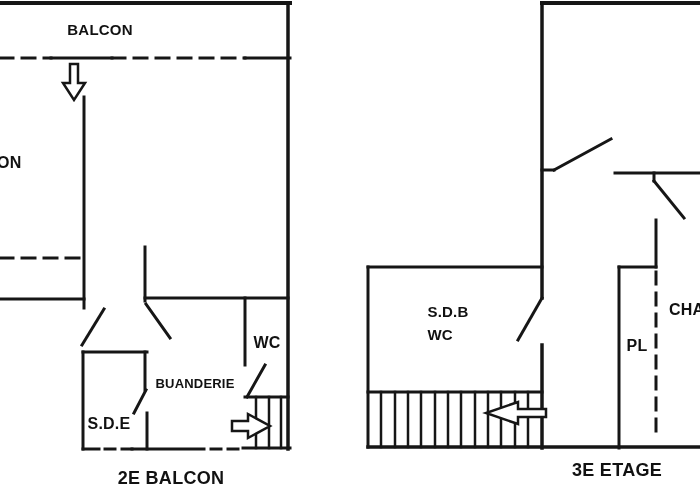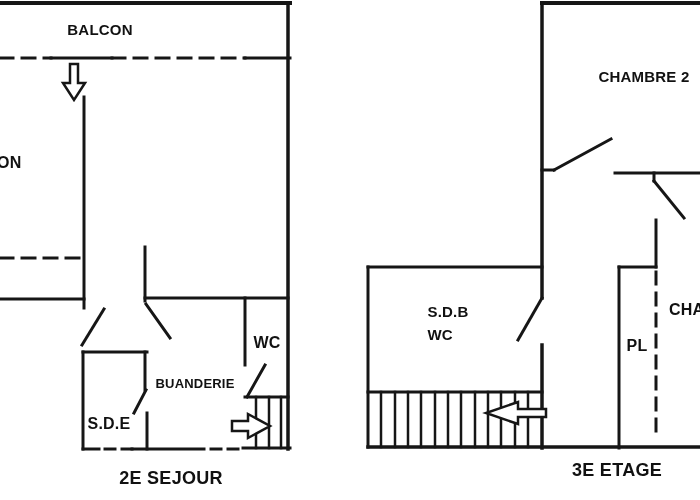--- a/index.html
+++ b/index.html
@@ -121,23 +121,22 @@
     </g>
 
     <path d="M546 409 L518 409 L518 402 L486 413 L518 424 L518 417 L546 417 Z" fill="#ffffff" stroke-width="2.5"></path>
   </svg>
 
   <div class="lbl" style="left:100px;top:30px">BALCON</div>
   <div class="lbl edge big" style="left:-3px;top:163px">ON</div>
   <div class="lbl big" style="left:109px;top:424px">S.D.E</div>
   <div class="lbl small" style="left:195px;top:384px">BUANDERIE</div>
   <div class="lbl big" style="left:267px;top:343px">WC</div>
-  <div class="cap" style="left:171px;top:478px">2E SEJOUR</div>
+  <div class="cap" style="left:171px;top:478px">2E BALCON</div>
 
-  <div class="lbl" style="left:644px;top:77px">CHAMBRE 2</div>
   <div class="lbl two-line" style="left:448px;top:323px">
     <div>S.D.B</div>
     <div>WC</div>
   </div>
   <div class="lbl big" style="left:637px;top:346px">PL</div>
   <div class="lbl edge big" style="left:669px;top:310px">CHA</div>
   <div class="cap" style="left:617px;top:470px">3E ETAGE</div>
 
 </div>
 

